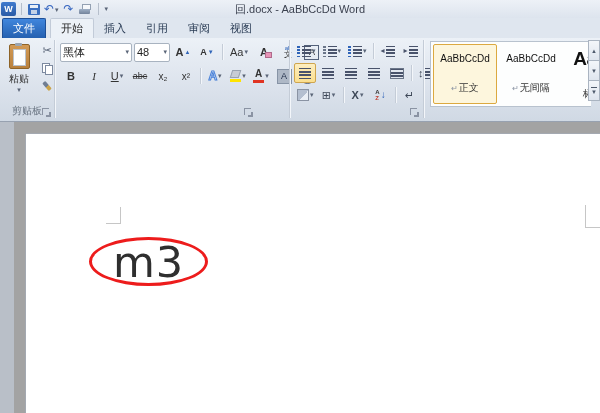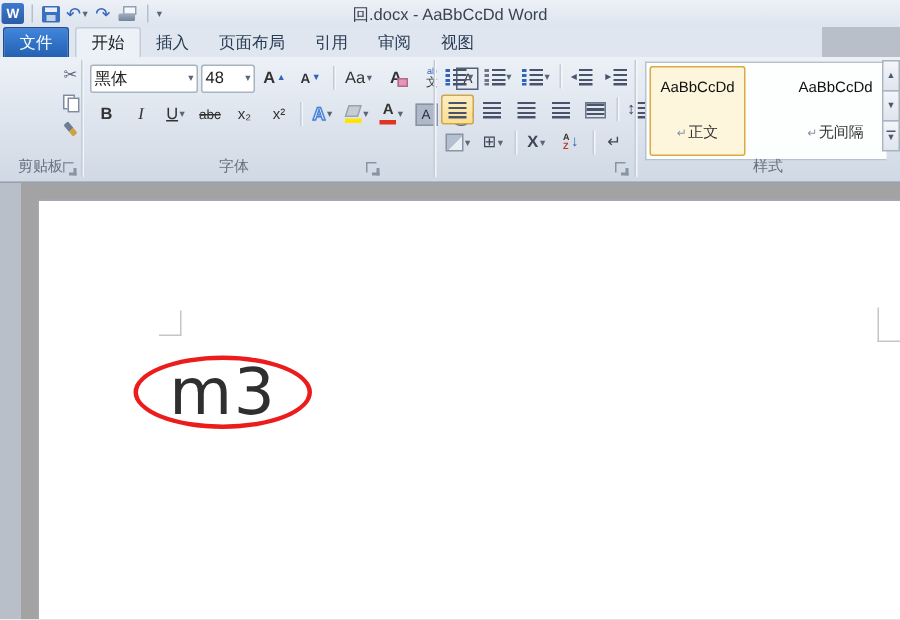--- a/index.html
+++ b/index.html
@@ -17,21 +17,21 @@
   .mini-caret{font-size:7px;color:#5a6578;margin-left:1px;}
   .icon-save{position:relative;width:12px;height:11px;background:#3a6fc0;border-radius:1px;}
   .icon-save i{position:absolute;left:2px;top:1px;width:8px;height:3px;background:#e8eef6;}
   .icon-save b{position:absolute;left:3px;bottom:1px;width:6px;height:4px;background:#c3d2e8;}
   .icon-print{position:relative;width:13px;height:11px;}
   .icon-print i{position:absolute;left:3px;top:0;width:7px;height:4px;background:#f6f8fb;border:1px solid #93a0b2;}
   .icon-print b{position:absolute;left:0;bottom:1px;width:11px;height:5px;background:linear-gradient(#9fb0c6,#73839b);border-radius:1px;}
   #title-text{position:absolute;left:0;right:0;text-align:center;font-size:11px;color:#3c4250;pointer-events:none;}
 
   
-  #tabrow{position:absolute;left:0;top:18px;width:548px;height:20px;background:#dfe6ef;display:flex;align-items:flex-end;}
+  #tabrow{position:absolute;left:0;top:18px;width:600px;height:20px;background:#dfe6ef;display:flex;align-items:flex-end;}
   .tab{height:19px;display:flex;align-items:center;padding:0 10px;font-size:11px;color:#2a3c55;border-radius:2px 2px 0 0;cursor:default;}
   .tab.file{background:linear-gradient(#4086dd,#2460b0);color:#fff;margin-left:2px;margin-right:4px;border:1px solid #1d4f97;border-bottom:none;}
   .tab.active{background:#ecf1f7;border:1px solid #c2cbd8;border-bottom:none;color:#1f1f1f;}
 
   
   #ribbon{position:absolute;left:0;top:38px;width:600px;height:83px;
     background:linear-gradient(#ecf1f7,#dae1eb 65%,#d0d9e4);border-bottom:1px solid #97a1b0;}
   .group{position:absolute;top:0;height:83px;}
   .gsep{position:absolute;top:2px;height:78px;width:1px;background:#c4ccd7;box-shadow:1px 0 0 #f3f6fa;}
   .glabel{position:absolute;bottom:3px;left:0;right:0;text-align:center;font-size:10px;color:#66717f;}
@@ -88,21 +88,21 @@
   .dotcol.gray{background:repeating-linear-gradient(to bottom,#6b7689 0 2px,transparent 2px 3.2px);}
   .ind-ar{font-size:8px;color:#49536b;line-height:1;}
   .ic-char{font-size:11px;color:#3d4757;line-height:1;}
   .shade-sq{width:10px;height:10px;border:1px solid #8a93a3;background:linear-gradient(135deg,#b4bfd0 55%,#e9eef5 55%);}
   .sortAZ{display:flex;flex-direction:column;line-height:1;font-size:6px;font-weight:bold;color:#333;}
   .sortAZ .z{color:#c03a2b;}
   .sort-dn{font-size:10px;color:#2f64b8;line-height:1;}
 
   
   #g-styles{left:424px;width:176px;}
-  .gallery{position:absolute;left:6px;top:3px;width:158px;height:60px;background:#fdfefe;border:1px solid #b8c2ce;border-right:none;display:flex;align-items:stretch;padding:2px 0 2px 2px;overflow:hidden;gap:26px;}
+  .gallery{position:absolute;left:6px;top:3px;width:158px;height:60px;background:#fdfefe;border:1px solid #b8c2ce;border-right:none;display:flex;align-items:stretch;padding:2px 0 2px 2px;overflow:hidden;}
   .style-card{width:62px;margin-right:2px;display:flex;flex-direction:column;align-items:center;justify-content:center;border:1px solid transparent;border-radius:2px;flex:none;}
   .style-card.sel{background:#fdf6dd;border-color:#dca940;}
   .style-prev{font-size:10px;color:#111;white-space:nowrap;}
   .style-prev.h1{font-size:19px;font-weight:bold;letter-spacing:-.5px;}
   .style-name{font-size:10px;color:#333;margin-top:17px;white-space:nowrap;text-align:right;}
   .style-mark{font-size:8px;color:#8a93a3;margin-right:1px;}
   .gal-scroll{position:absolute;left:164px;top:3px;width:12px;height:60px;display:flex;flex-direction:column;}
   .gal-btn{flex:1;border:1px solid #aab4c1;background:linear-gradient(#f3f6fa,#dfe5ee);display:flex;align-items:center;justify-content:center;font-size:6px;color:#4d596b;margin-top:-1px;}
   .gal-btn .morebar{border-top:1px solid #4d596b;padding-top:1px;font-size:6px;line-height:1;}
 
@@ -146,29 +146,36 @@
       <span class="qsep"></span>
       <span class="mini-caret">▾</span>
     </div>
     <span id="title-text">回.docx - AaBbCcDd Word</span>
   </div>
 
   <div id="tabrow">
     <span class="tab file">文件</span>
     <span class="tab active">开始</span>
     <span class="tab">插入</span>
-    <span class="tab">页面布局</span>
     <span class="tab">引用</span>
     <span class="tab">审阅</span>
     <span class="tab">视图</span>
   </div>
 
   <div id="ribbon">
 
     <div class="group" id="g-clip">
+      <div class="paste-big">
+        <span class="clipboard">
+            <b></b>
+            <i></i>
+          </span>
+        <span class="paste-label">粘贴</span>
+        <span class="drop">▾</span>
+      </div>
       <div class="clip-col">
         <span class="rbtn">
             <span class="icon-scissors">✂</span>
           </span>
         <span class="rbtn">
             <span class="icon-copy">
               <i></i>
               <b></b>
             </span>
           </span>
@@ -259,21 +266,20 @@
             </span>
             <span class="drop">▾</span>
           </span>
         <span class="rbtn">
             <span class="a-shade">A</span>
           </span>
         <span class="rbtn">
             <span class="enclose">字</span>
           </span>
       </div>
-      <span class="glabel">字体</span>
       <span class="dlg" style="right:4px">
           <i></i>
           <b></b>
         </span>
     </div>
     <span class="gsep" style="left:289px"></span>
 
     <div class="group" id="g-para">
       <div class="row" style="left:4px;top:3px;gap:1px;">
         <span class="rbtn">
@@ -376,21 +382,20 @@
         <span class="gal-btn">
             <span>▲</span>
           </span>
         <span class="gal-btn">
             <span>▼</span>
           </span>
         <span class="gal-btn">
             <span class="morebar">▼</span>
           </span>
       </div>
-      <span class="glabel">样式</span>
     </div>
   </div>
 
   <div id="docarea">
     <div id="page">
       <span class="crop-left"></span>
       <span class="crop-right"></span>
       <div class="red-ellipse">
         <span class="doc-text">m3</span>
       </div>

